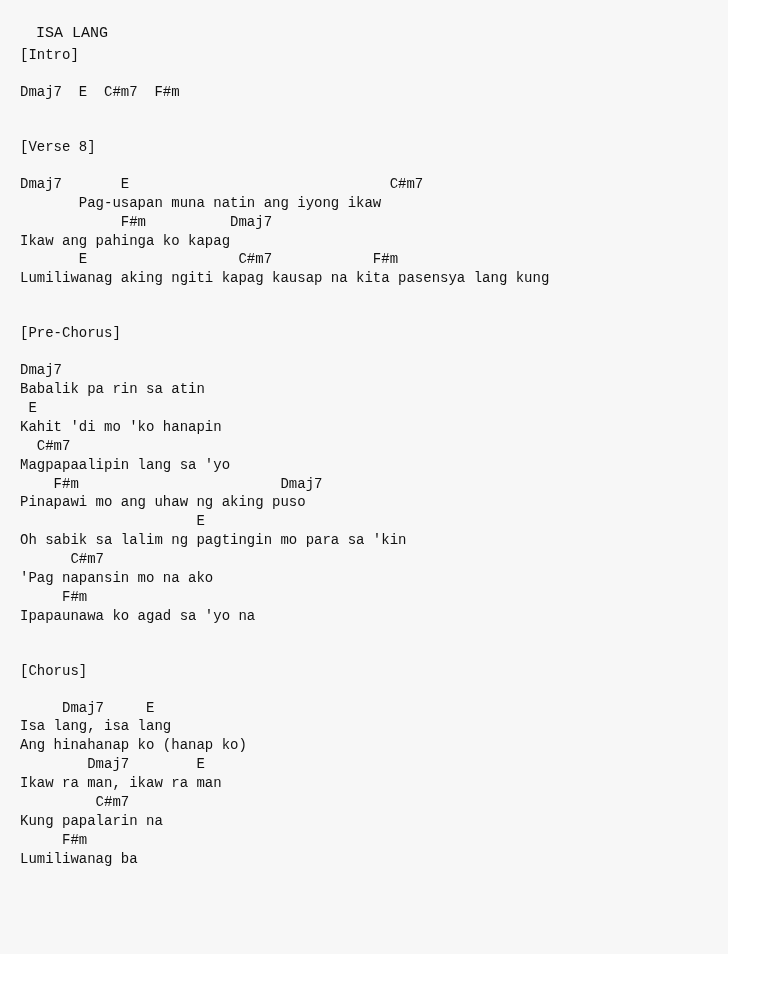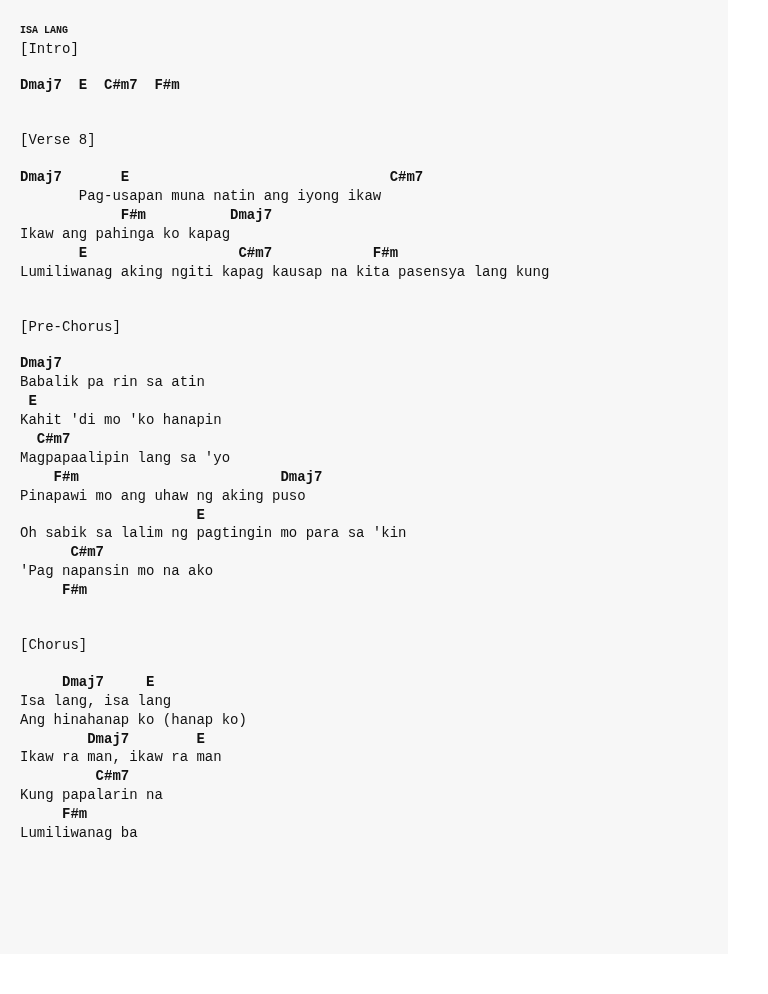--- a/index.html
+++ b/index.html
@@ -16,29 +16,30 @@
     min-height: 954px;
     margin: 0;
     padding: 24px 20px 20px 20px;
     font-family: "Courier New", Courier, monospace;
     font-size: 14px;
     line-height: 1.35;
     color: #111;
     box-sizing: border-box;
   }
   .title {
-    font-weight: bold;
-    font-size: 10px;
+    font-weight: normal;
+    font-size: 15px;
     margin-bottom: 2px;
+    margin-left: 16px;
   }
   .section-label {
     margin: 0;
   }
   .bold {
-    font-weight: bold;
+    font-weight: normal;
   }
   .line {
     white-space: pre;
     margin: 0;
   }
   .gap-small { height: 18px; }
   .gap-med { height: 36px; }
 </style>
 </head>
 <body>
@@ -72,20 +73,21 @@
   <div class="line">Kahit 'di mo 'ko hanapin</div>
   <div class="line bold">  C#m7</div>
   <div class="line">Magpapaalipin lang sa 'yo</div>
   <div class="line bold">    F#m                        Dmaj7</div>
   <div class="line">Pinapawi mo ang uhaw ng aking puso</div>
   <div class="line bold">                     E</div>
   <div class="line">Oh sabik sa lalim ng pagtingin mo para sa 'kin</div>
   <div class="line bold">      C#m7</div>
   <div class="line">'Pag napansin mo na ako</div>
   <div class="line bold">     F#m</div>
+  <div class="line">Ipapaunawa ko agad sa 'yo na</div>
 
   <div class="gap-med"></div>
 
   <div class="line section-label">[Chorus]</div>
   <div class="gap-small"></div>
   <div class="line bold">     Dmaj7     E</div>
   <div class="line">Isa lang, isa lang</div>
   <div class="line">Ang hinahanap ko (hanap ko)</div>
   <div class="line bold">        Dmaj7        E</div>
   <div class="line">Ikaw ra man, ikaw ra man</div>

